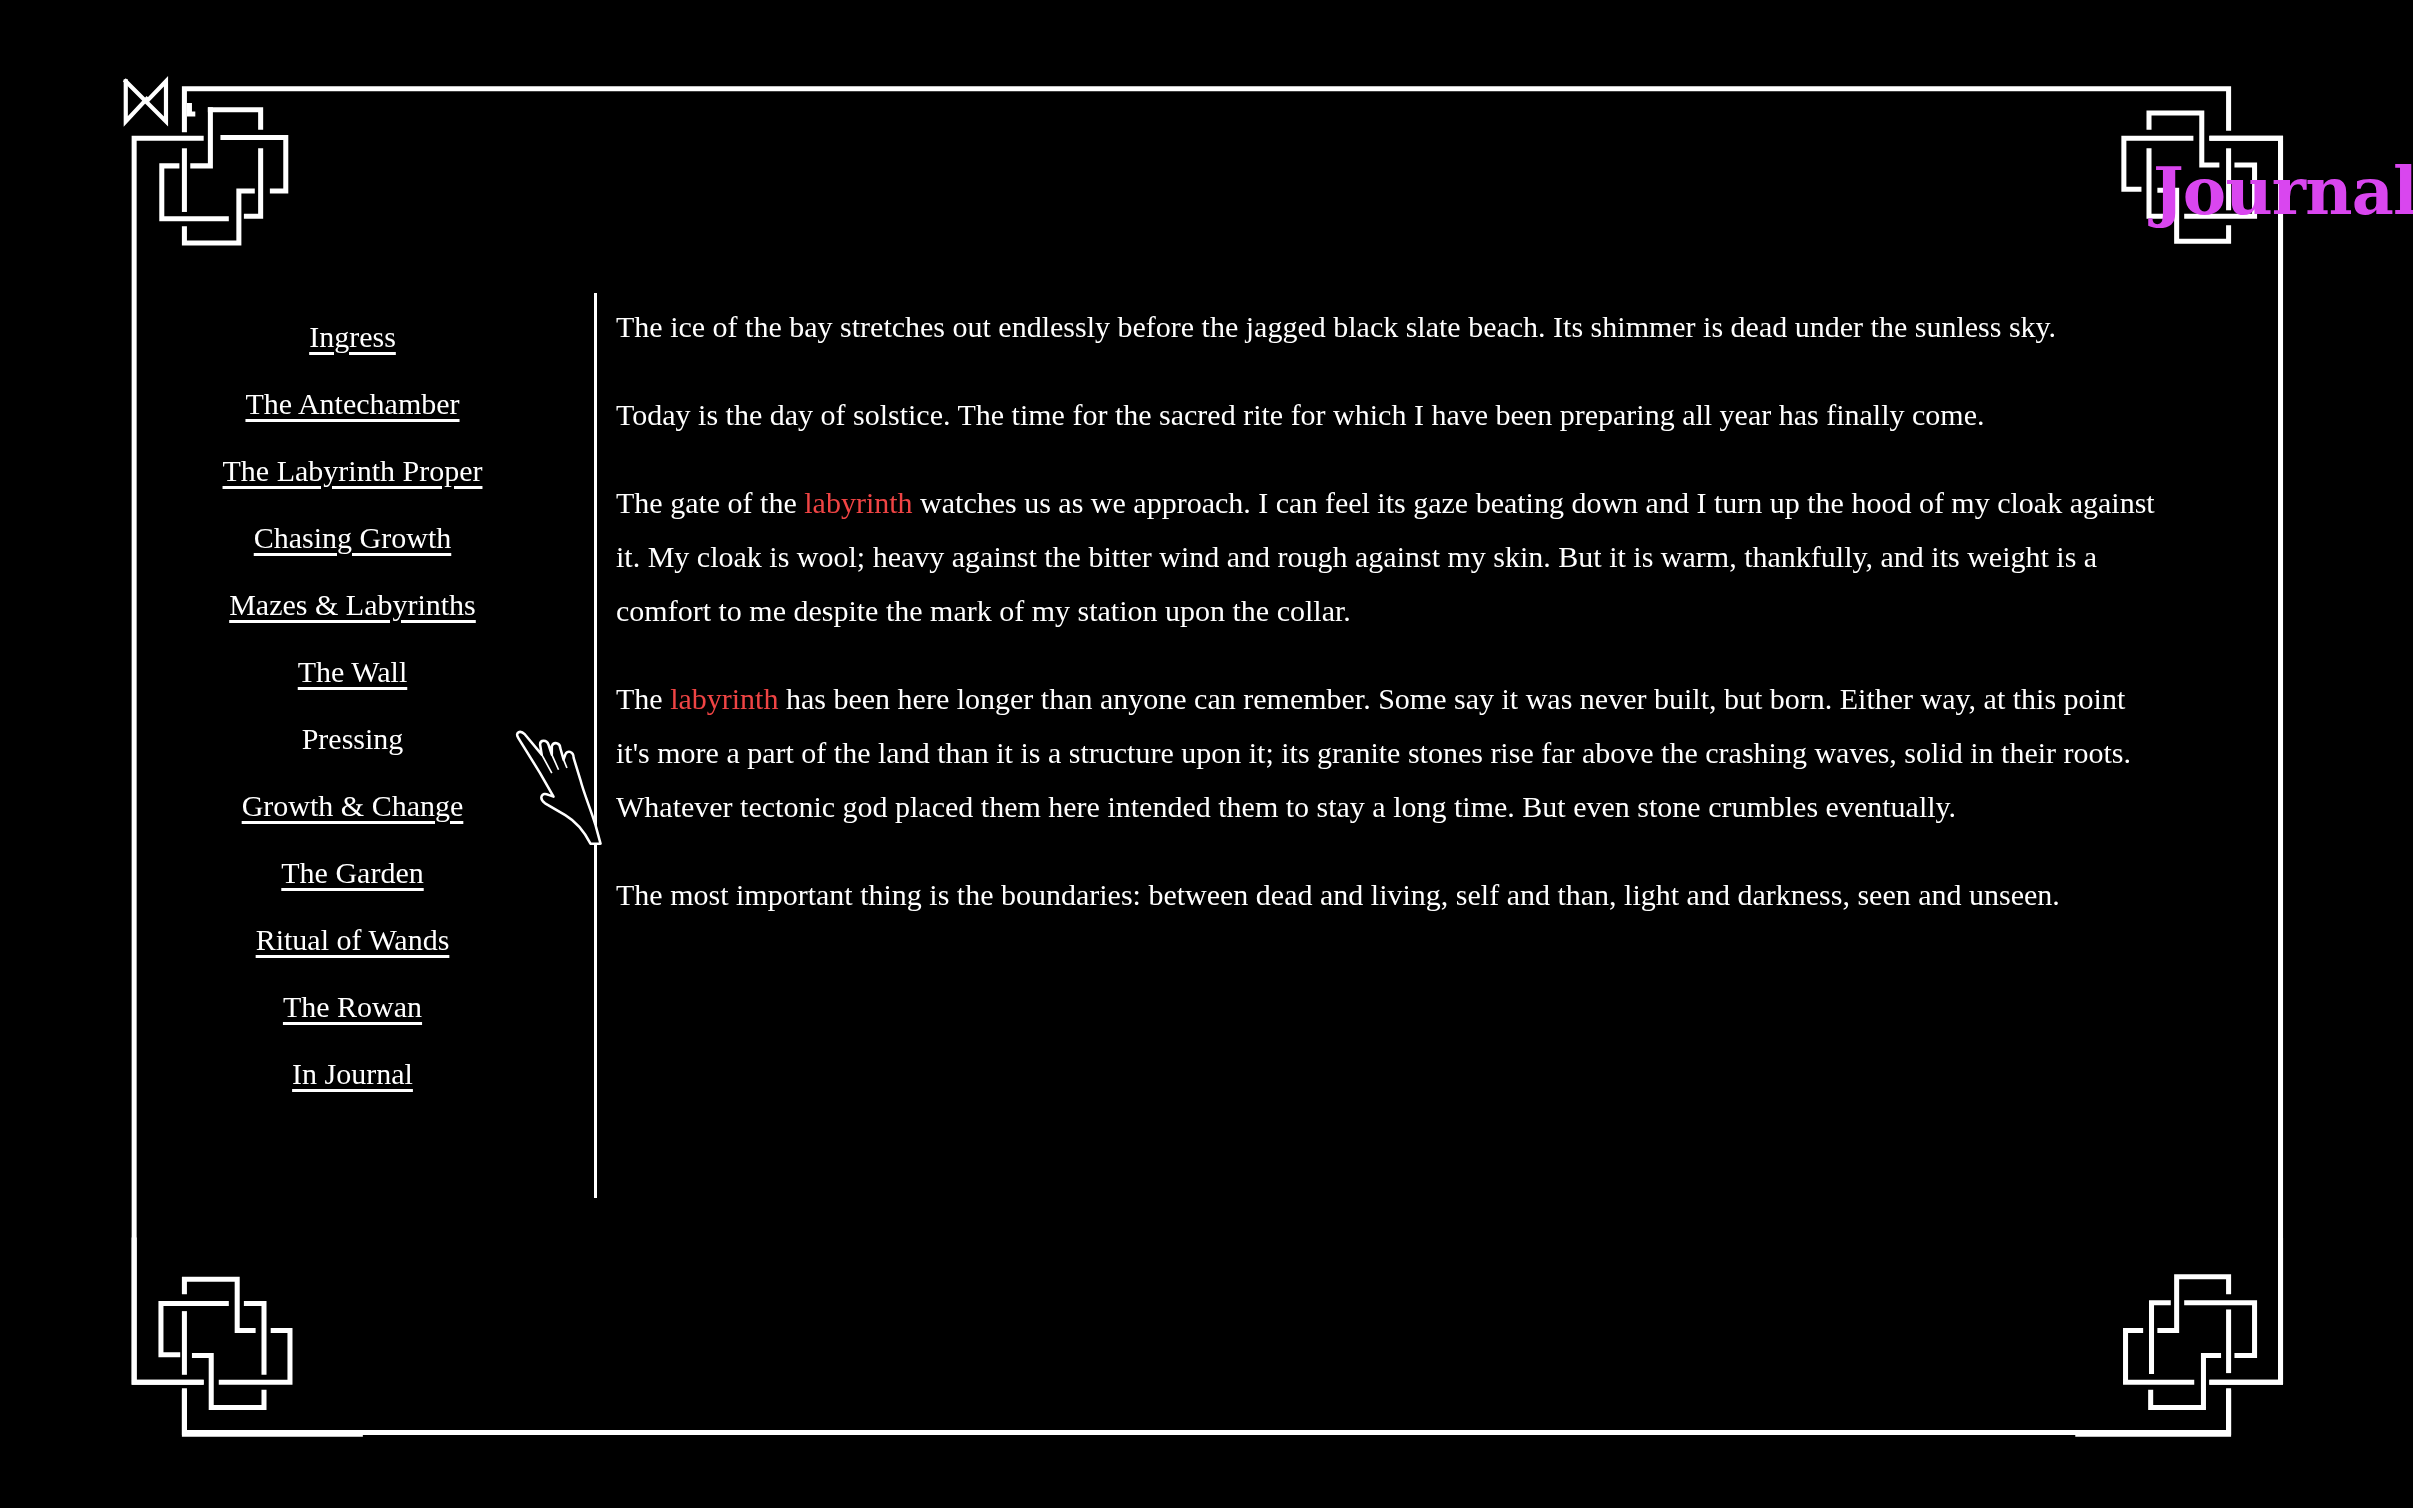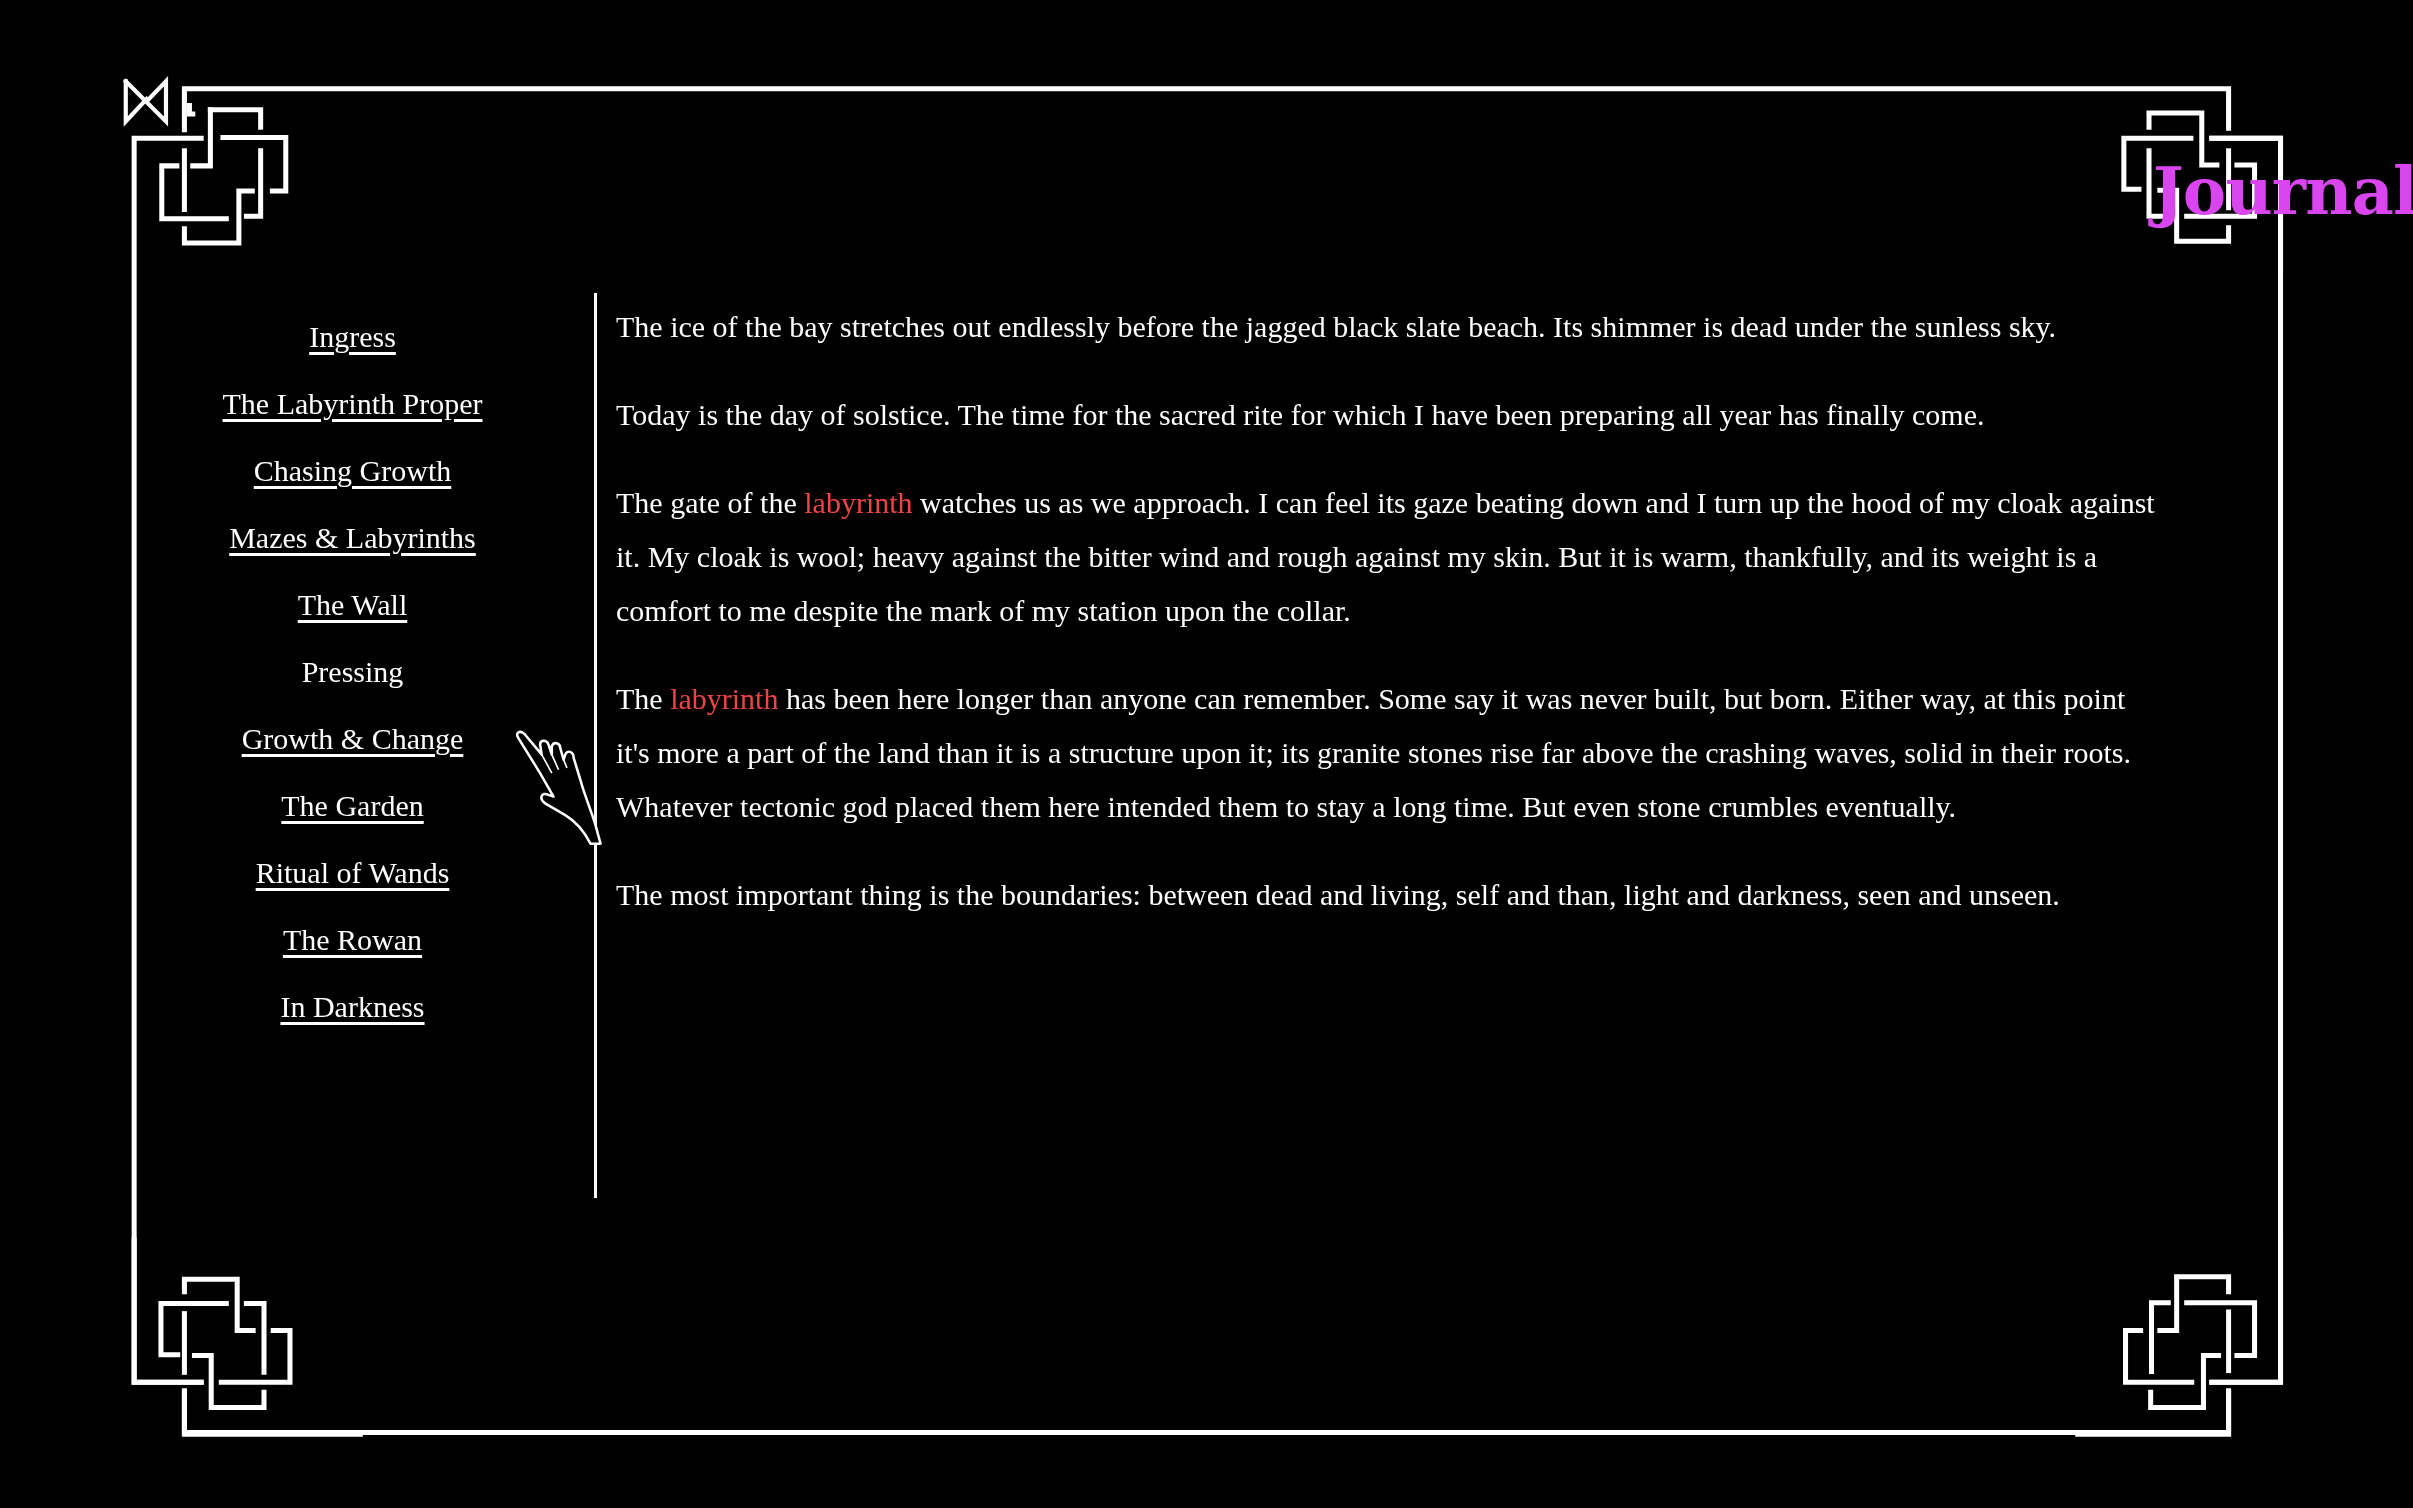--- a/index.html
+++ b/index.html
@@ -77,30 +77,31 @@
   <g stroke-width="5" stroke-linejoin="miter">
     <polyline points="150,97 150,145 175,118"></polyline>
     <polyline points="150,97 198,145 198,97 175,121"></polyline>
   </g>
 </svg>
 
 <h1 class="title">Journal</h1>
 
 <nav class="nav">
   <a>Ingress</a>
+  <a>The Antechamber</a>
   <a>The Labyrinth Proper</a>
   <a>Chasing Growth</a>
   <a>Mazes &amp; Labyrinths</a>
   <a>The Wall</a>
   <a class="plain">Pressing</a>
   <a>Growth &amp; Change</a>
   <a>The Garden</a>
   <a>Ritual of Wands</a>
   <a>The Rowan</a>
-  <a>In Darkness</a>
+  <a>In Journal</a>
 </nav>
 
 <div class="divider"></div>
 
 <main class="content">
   <p>The ice of the bay stretches out endlessly before the jagged black slate beach. Its shimmer is dead under the sunless sky.</p>
   <p>Today is the day of solstice. The time for the sacred rite for which I have been preparing all year has finally come.</p>
   <p><span>The gate of the </span><span class="hl">labyrinth</span><span> watches us as we approach. I can feel its gaze beating down and I turn up the hood of my cloak against it. My cloak is wool; heavy against the bitter wind and rough against my skin. But it is warm, thankfully, and its weight is a comfort to me despite the mark of my station upon the collar.</span></p>
   <p><span>The </span><span class="hl">labyrinth</span><span> has been here longer than anyone can remember. Some say it was never built, but born. Either way, at this point it's more a part of the land than it is a structure upon it; its granite stones rise far above the crashing waves, solid in their roots. Whatever tectonic god placed them here intended them to stay a long time. But even stone crumbles eventually.</span></p>
   <p>The most important thing is the boundaries: between dead and living, self and than, light and darkness, seen and unseen.</p>

